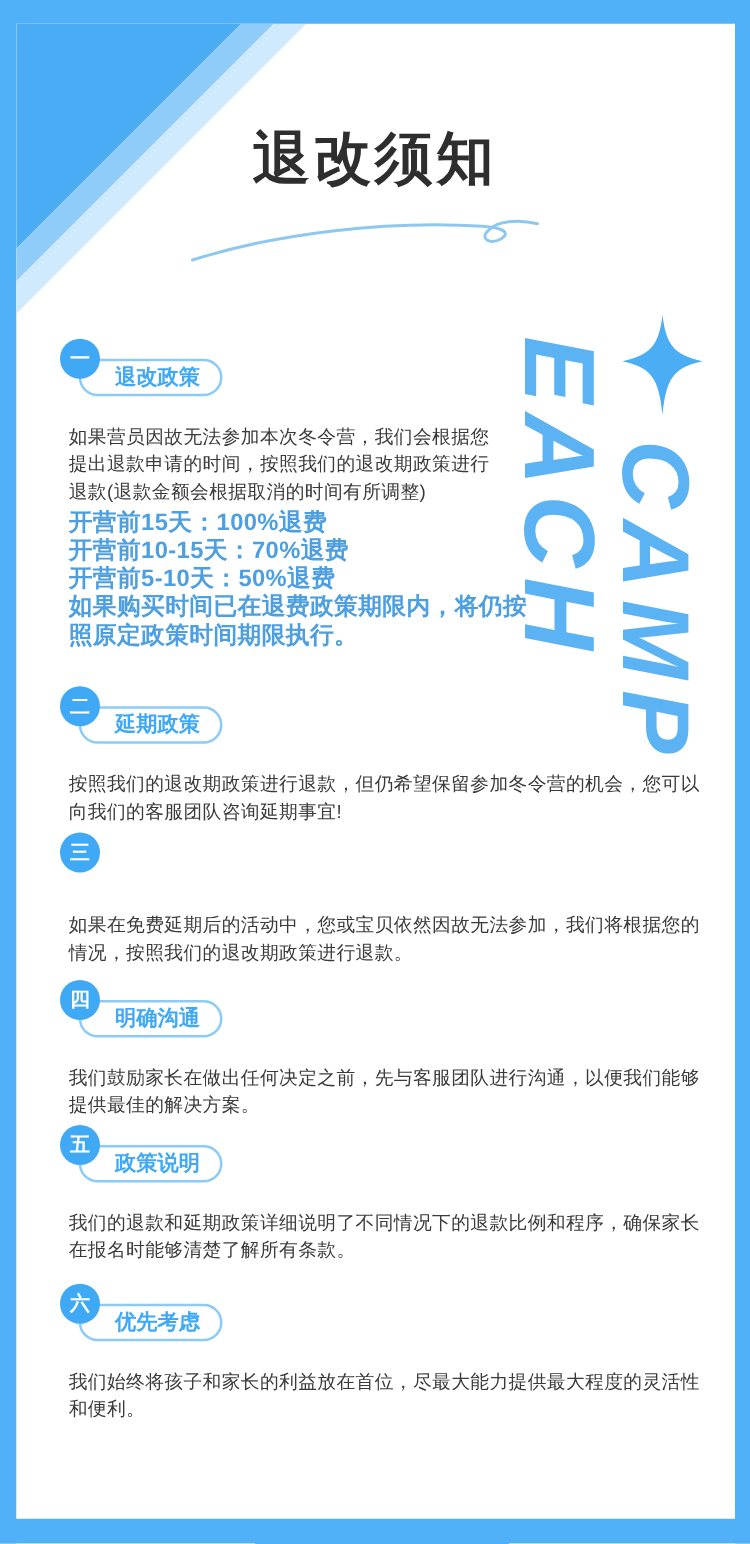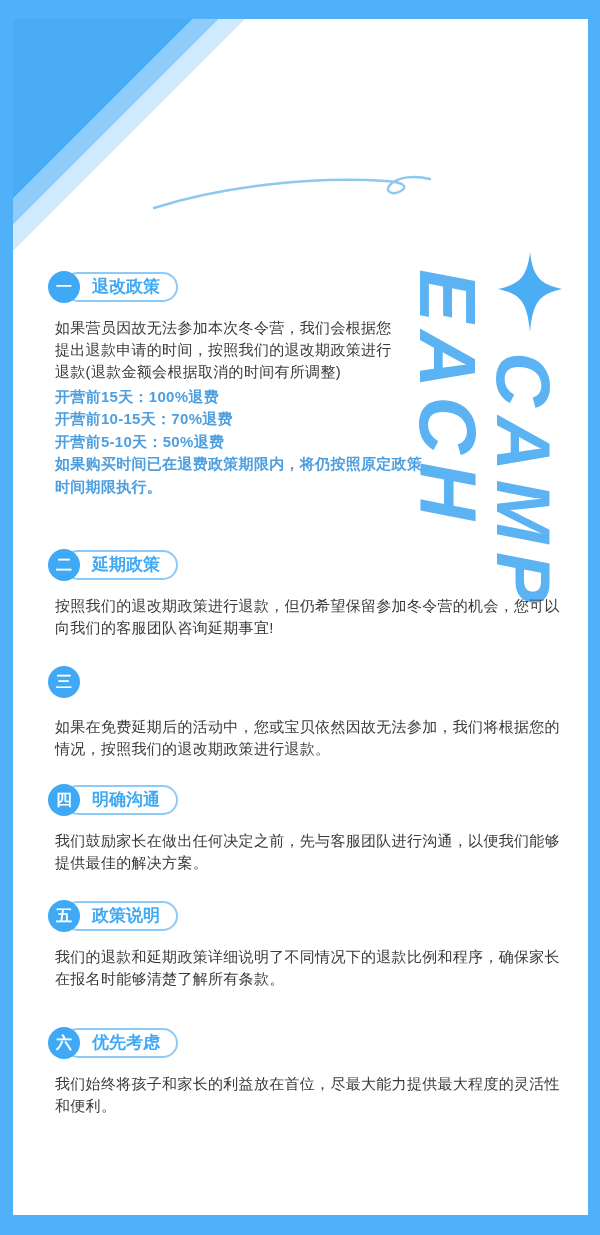--- a/index.html
+++ b/index.html
@@ -48,53 +48,54 @@
   .sec-6 { top:1027px; }
 
   .badge { position:relative; height:32px; display:inline-block; }
   .badge .num {
     position:absolute; left:0; top:0; width:32px; height:32px;
     border-radius:50%; background:#3fa9f5; color:#ffffff;
     display:flex; align-items:center; justify-content:center;
     font-size:16px; font-weight:bold; z-index:2;
   }
   .badge .pill {
-    display:inline-block; margin-left:15px; margin-top:1px; height:30px;
+    display:inline-block; margin-left:15px; margin-top:16px; height:30px;
     line-height:26px; border:2px solid #8ccbf8; border-radius:16px;
     padding:0 16px 0 27px; color:#3fa9f5; font-weight:bold; font-size:17px;
   }
 
   .sec p.body {
-    margin:14px 0 0 7px; font-size:15px; line-height:22px;
+    margin:27px 0 0 7px; font-size:15px; line-height:22px;
     color:#3a3a3a; letter-spacing:0.3px;
   }
   .sec-1 p.body { width:345px; }
 
   .hl {
-    margin-left:7px; width:372px; font-size:15px; line-height:22.4px;
+    margin-left:7px; width:372px; font-size:19px; line-height:22.4px;
     font-weight:bold; color:#4d9fe0; letter-spacing:0.3px;
   }
   .hl-first { margin-top:3px; }
 </style>
 </head>
 <body>
 
 <div class="poster">
 
   <div class="frame frame-top"></div>
   <div class="frame frame-bottom"></div>
   <div class="frame frame-left"></div>
   <div class="frame frame-right"></div>
 
   <svg class="corner" width="234" height="234" viewBox="0 0 234 234">
     <polygon points="0,0 180,0 0,180" fill="#4aacf5"></polygon>
     <polygon points="180,0 206,0 0,206 0,180" fill="#8fccf9"></polygon>
     <polygon points="206,0 232,0 0,232 0,206" fill="#cfe9fd"></polygon>
   </svg>
 
+  <h1 class="title">退改须知</h1>
   <svg class="swoosh" width="286" height="44" viewBox="0 0 286 44">
     <path d="M4,40 C70,19 160,8 236,13 C252,14 259,18 251,23 C242,28 233,23 241,16 C248,9 264,7 280,11" fill="none" stroke="#8ec8ef" stroke-width="2.4" stroke-linecap="round"></path>
   </svg>
 
   <div>
     <svg class="sparkle" width="72" height="84" viewBox="0 0 72 84">
       <path d="M36,0 C39,25 46,32 68,37 C46,42 39,49 36,80 C33,49 26,42 4,37 C26,32 33,25 36,0 Z" fill="#4badf3"></path>
     </svg>
     <div class="word word-each">EACH</div>
     <div class="word word-camp">CAMP</div>

